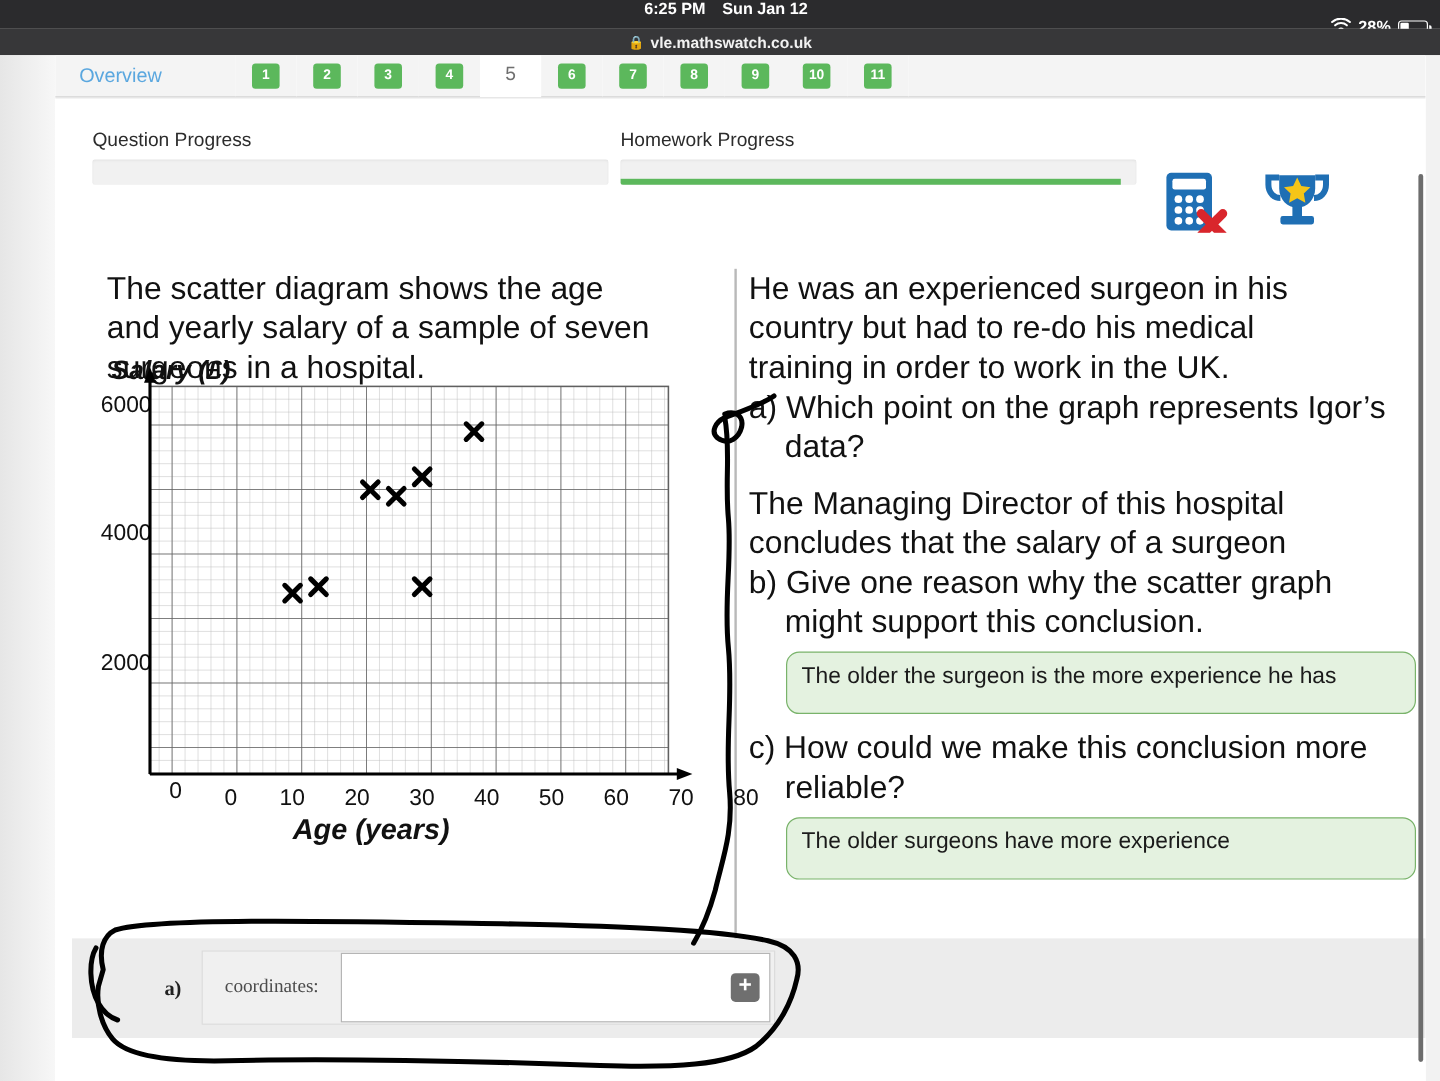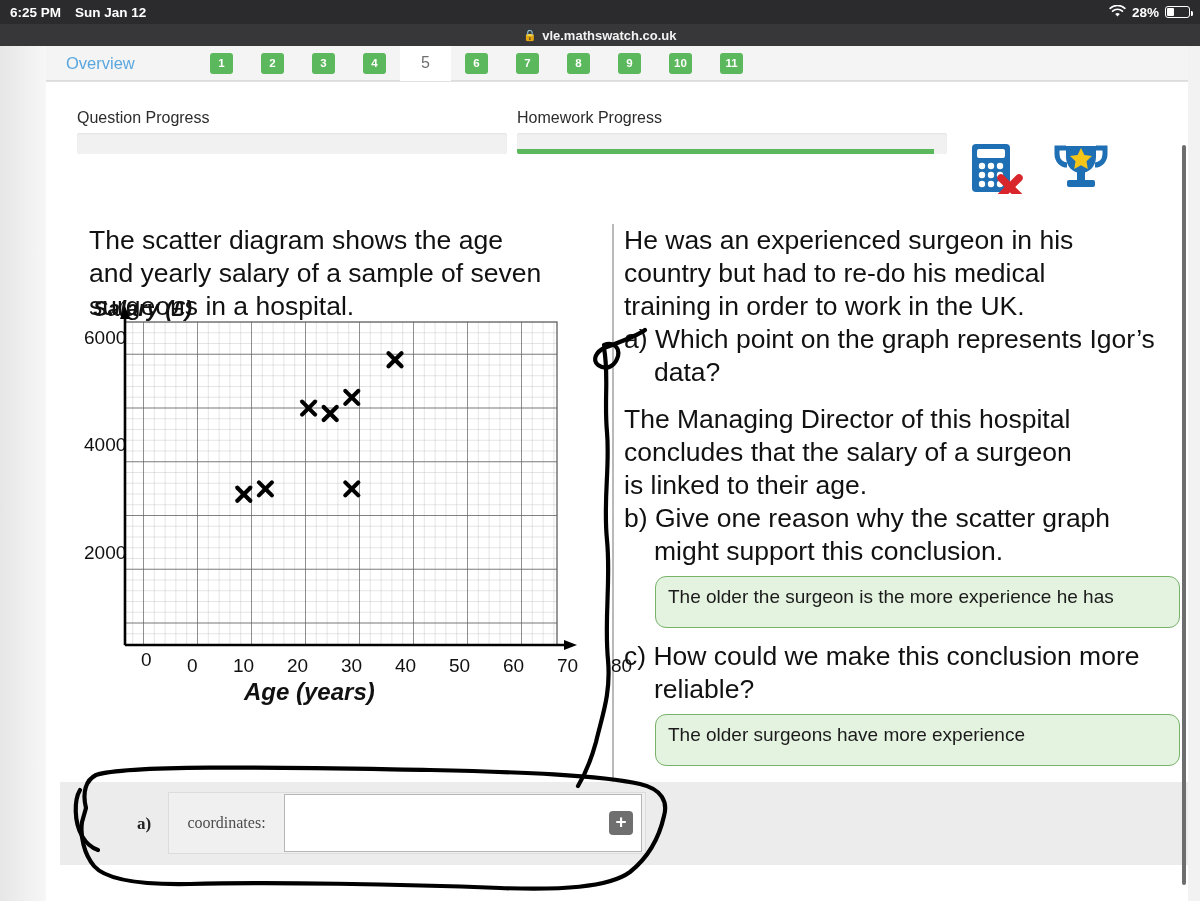--- a/index.html
+++ b/index.html
@@ -9,21 +9,21 @@
     background: #ffffff;
     overflow: hidden;
   }
   #root { position: relative; width: 1200px; height: 901px; }
 
   
   .statusbar {
     position: absolute; left: 0; top: 0; width: 1200px; height: 24px;
     background: #2b2b2d; color: #ffffff;
     display: flex; align-items: center;
-    font-size: 13.5px; font-weight: bold;
+    font-size: 13.5px; font-weight: bold; flex-direction: column;
   }
   .sb-left { display: flex; align-items: center; gap: 14px; padding-left: 10px; }
   .sb-right { margin-left: auto; display: flex; align-items: center; gap: 6px; padding-right: 10px; }
   .wifi-glyph { font-size: 13px; line-height: 1; }
   .battery {
     width: 25px; height: 12px; border: 1.6px solid #ffffff; border-radius: 3px;
     position: relative; display: inline-block;
   }
   .battery::after {
     content:""; position:absolute; right:-4px; top:3.5px;
@@ -381,21 +381,20 @@
         <div class="qtext">
           <div>He was an experienced surgeon in his</div>
           <div>country but had to re-do his medical</div>
           <div>training in order to work in the UK.</div>
         </div>
         <div class="qtext indent-hang" style="margin-bottom:14px;">a) Which point on the graph represents Igor’s data?</div>
 
         <div class="qtext">
           <div>The Managing Director of this hospital</div>
           <div>concludes that the salary of a surgeon</div>
-          <div>is linked to their age.</div>
         </div>
         <div class="qtext indent-hang">b) Give one reason why the scatter graph might support this conclusion.</div>
         <div class="ansbox">The older the surgeon is the more experience he has</div>
 
         <div class="qtext indent-hang">c) How could we make this conclusion more reliable?</div>
         <div class="ansbox">The older surgeons have more experience</div>
       </div>
     </div>
 
     <div class="answerbar">

